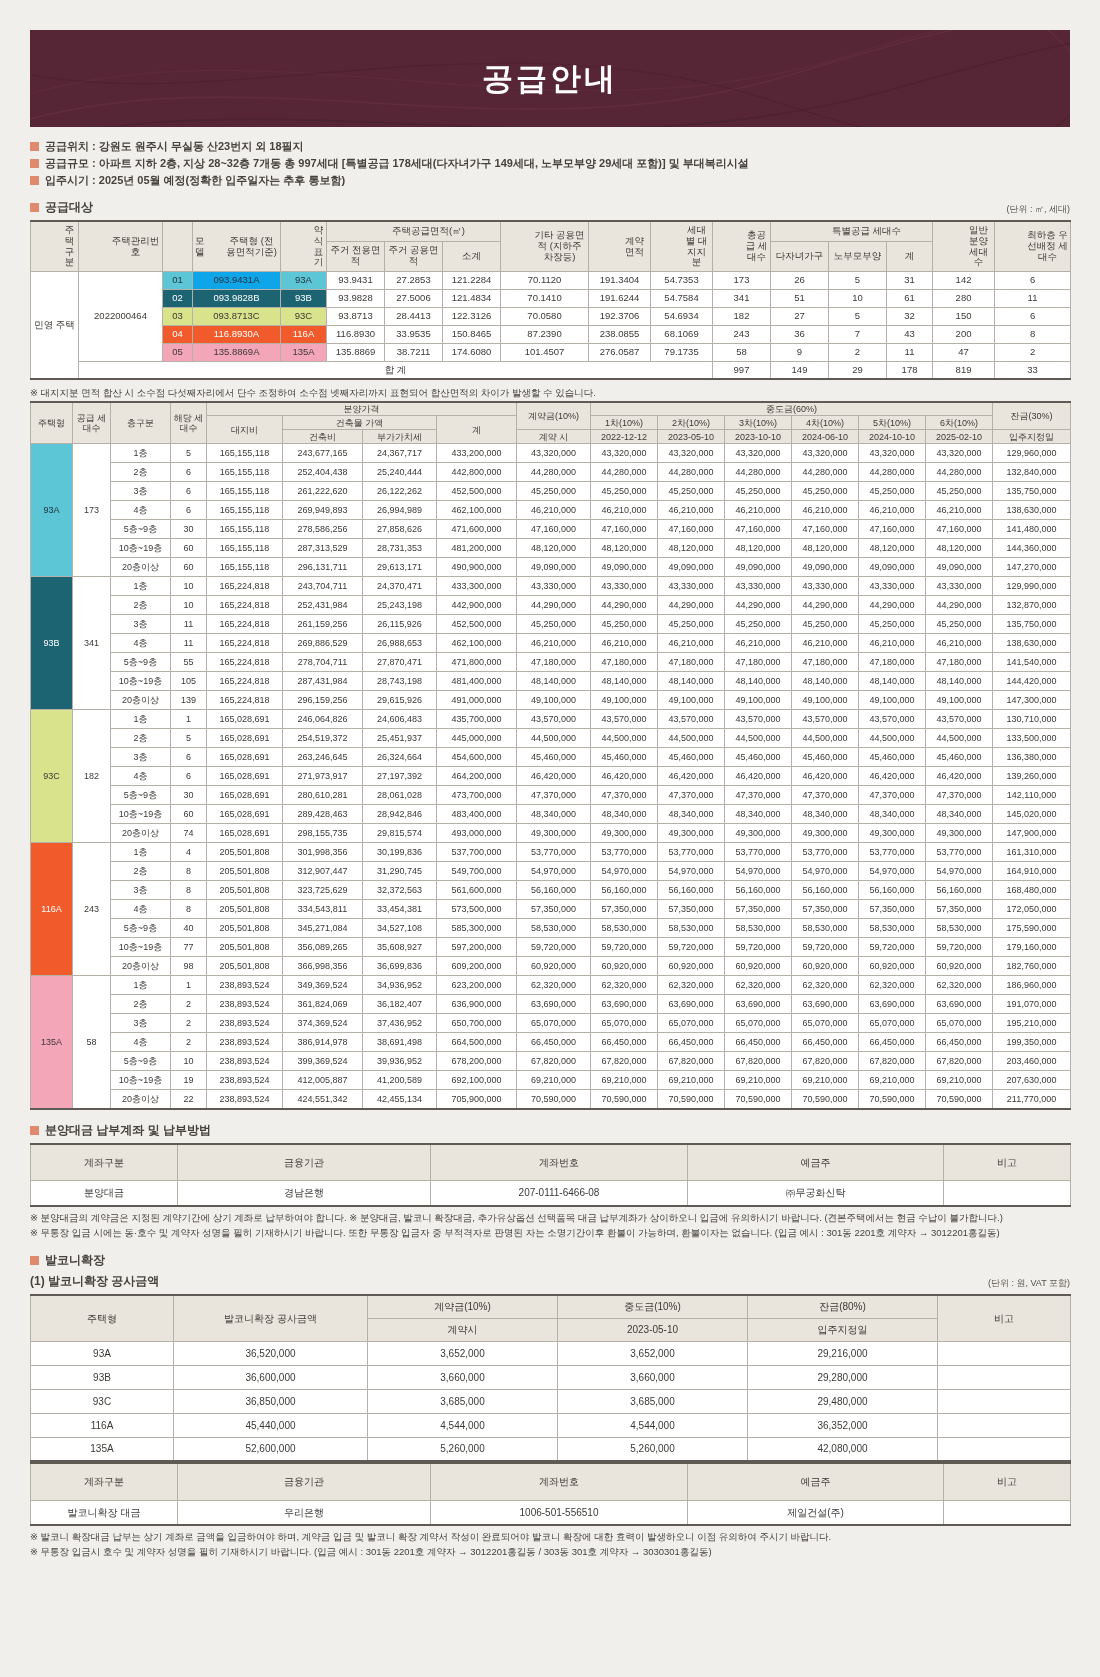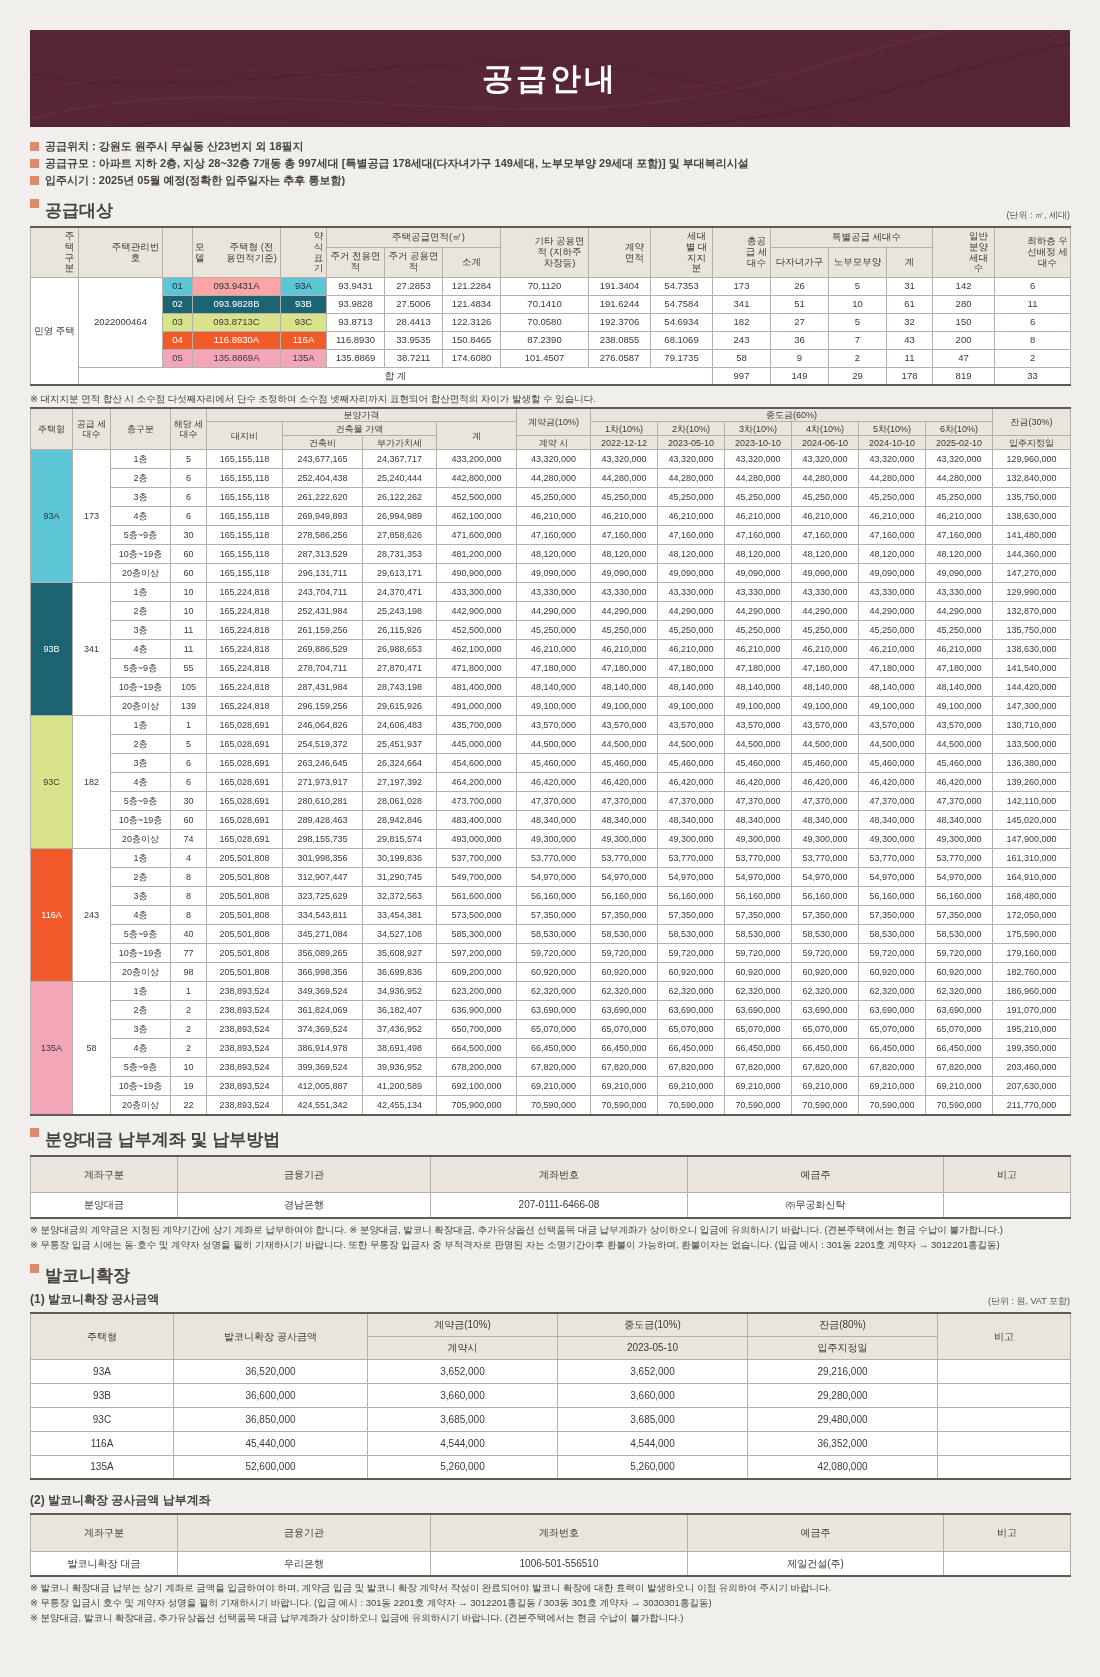--- a/index.html
+++ b/index.html
@@ -19,21 +19,21 @@
     color:#ffffff; font-size:31px; font-weight:bold; letter-spacing:3px;
   }
 
   
   .info { margin-top:13px; }
   .info-line { display:flex; align-items:flex-start; margin:0 0 3px 0; font-size:11px; font-weight:bold; color:#46423e; line-height:1.25; }
   .bullet { flex:0 0 auto; width:9px; height:9px; background:#df8a6d; margin:2px 6px 0 0; }
 
   
   .sec-row { display:flex; justify-content:space-between; align-items:flex-end; margin-top:12px; margin-bottom:4px; }
-  .sec { display:flex; align-items:flex-start; font-size:17px; font-weight:bold; color:#46423e; }
+  .sec { display:flex; align-items:center; font-size:12px; font-weight:bold; color:#46423e; }
   .sec .bullet { margin-top:0; }
   .unit { font-size:9px; color:#55514c; }
   .subsec { font-size:12px; font-weight:bold; color:#46423e; }
 
   
   table { width:1040px; border-collapse:collapse; table-layout:fixed; background:#fff;
           border-top:2px solid #5f5b54; border-bottom:2px solid #5f5b54; }
   th,td { border:1px solid #b5b1a9; text-align:center; vertical-align:middle; padding:1px 2px; line-height:1.15; }
   thead th { background:#eae5dc; font-weight:normal; color:#3c3935; }
 
@@ -140,21 +140,21 @@
         <th>다자녀가구</th>
         <th>노부모부양</th>
         <th>계</th>
       </tr>
     </thead>
     <tbody>
         <tr>
           <td rowspan="6">민영 주택</td>
           <td rowspan="5">2022000464</td>
           <td style="background: rgb(92, 198, 215); color: rgb(35, 51, 58);">01</td>
-          <td style="background: #fca5a5; color: rgb(35, 51, 58);">093.9431A</td>
+          <td style="background: #0ea5e9; color: rgb(35, 51, 58);">093.9431A</td>
           <td style="background: rgb(92, 198, 215); color: rgb(35, 51, 58);">93A</td>
           <td>93.9431</td>
           <td>27.2853</td>
           <td>121.2284</td>
           <td>70.1120</td>
           <td>191.3404</td>
           <td>54.7353</td>
           <td>173</td>
           <td>26</td>
           <td>5</td>
@@ -981,23 +981,20 @@
           <td>135A</td>
           <td>52,600,000</td>
           <td>5,260,000</td>
           <td>5,260,000</td>
           <td>42,080,000</td>
           <td></td>
         </tr>
       </tbody>
   </table>
 
-  <div class="sec-row">
-    <div class="subsec">(2) 발코니확장 공사금액 납부계좌</div>
-  </div>
   <table class="t5">
     <colgroup>
         <col style="width:147px">
         <col style="width:253px">
         <col style="width:257px">
         <col style="width:256px">
         <col style="width:127px">
       </colgroup>
     <thead>
       <tr>
@@ -1014,16 +1011,15 @@
         <td>우리은행</td>
         <td>1006-501-556510</td>
         <td>제일건설(주)</td>
         <td></td>
       </tr>
     </tbody>
   </table>
   <div class="note">
     <div>※ 발코니 확장대금 납부는 상기 계좌로 금액을 입금하여야 하며, 계약금 입금 및 발코니 확장 계약서 작성이 완료되어야 발코니 확장에 대한 효력이 발생하오니 이점 유의하여 주시기 바랍니다.</div>
     <div>※ 무통장 입금시 호수 및 계약자 성명을 필히 기재하시기 바랍니다. (입금 예시 : 301동 2201호 계약자 → 3012201홍길동 / 303동 301호 계약자 → 3030301홍길동)</div>
-    <div>※ 분양대금, 발코니 확장대금, 추가유상옵션 선택품목 대금 납부계좌가 상이하오니 입금에 유의하시기 바랍니다. (견본주택에서는 현금 수납이 불가합니다.)</div>
   </div>
 
 </div>
 
 </body></html>

